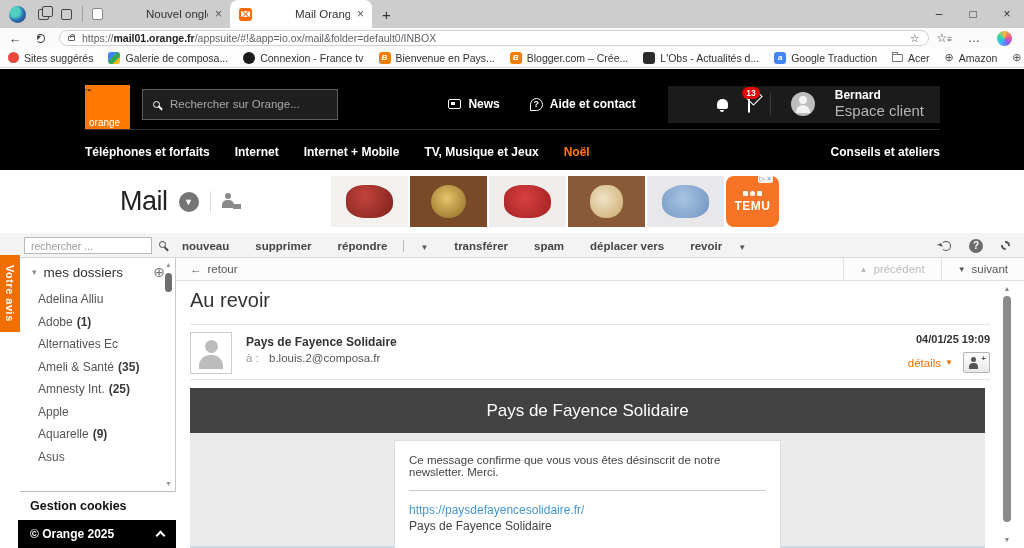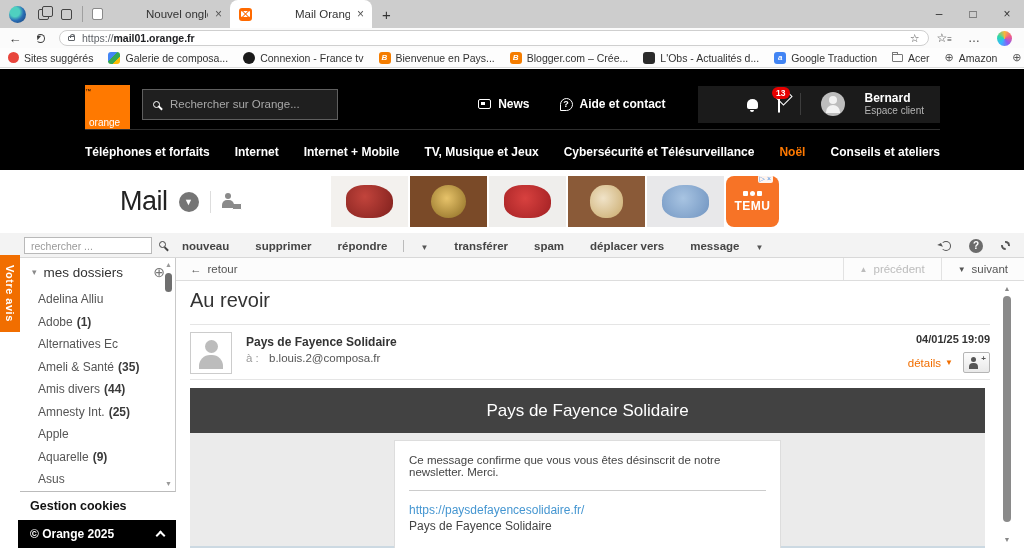--- a/index.html
+++ b/index.html
@@ -109,21 +109,21 @@
     border:1.5px solid #fff; transform:rotate(45deg); }
   .badge { position:absolute; top:-8px; right:-10px; background:#e60000; color:#fff; font-size:8.5px;
     font-weight:bold; border-radius:8px; padding:1px 4px; }
   .acct-sep { width:1px; height:22px; background:#3d3d3d; }
   .avatar-sm { width:24px; height:24px; border-radius:50%; background:#bdbdbd; overflow:hidden;
     display:flex; flex-direction:column; align-items:center; flex:none; }
   .avatar-sm::before { content:""; width:8px; height:8px; border-radius:50%; background:#f2f2f2; margin-top:4px; }
   .avatar-sm::after { content:""; width:14px; height:8px; border-radius:7px 7px 0 0; background:#f2f2f2; margin-top:1px; }
   .acct-name { line-height:1.2; }
   .acct-name .n { color:#fff; font-weight:bold; font-size:12px; }
-  .acct-name .s { color:#b5b5b5; font-size:10px; }
+  .acct-name .s { color:#b5b5b5; font-size:15px; }
   .oh-sep { position:absolute; left:0; right:0; top:60px; border-top:1px solid #2e2e2e; }
   .oh-nav { position:absolute; left:0; right:0; bottom:11px; display:flex; align-items:center; gap:25px;
     font-size:12px; font-weight:bold; color:#fff; white-space:nowrap; }
   .oh-nav .noel { color:#ff7900; }
   .oh-nav .right { margin-left:auto; }
 
   
   .mailband { position:absolute; left:0; top:170px; width:1024px; height:63px; background:#fff; }
   .mb-left { position:absolute; left:120px; top:0; height:63px; display:flex; align-items:center; gap:11px; }
   .mb-title { font-size:27px; color:#222; letter-spacing:-0.5px; }
@@ -282,20 +282,21 @@
     </div>
   </div>
 
   <div class="addrbar">
     <span class="navbtn">←</span>
     <span class="refresh"></span>
     <div class="urlpill">
       <span class="lock"></span>
       <span>https://</span>
         <span class="url-domain">mail01.orange.fr</span>
+        <span>/appsuite/#!&amp;app=io.ox/mail&amp;folder=default0/INBOX</span>
       <span class="star">☆</span>
     </div>
     <div class="addr-icons">
       <span class="favstar">☆<span style="font-size:8px;">≡</span></span>
       <span class="dots">…</span>
       <span class="copilot"></span>
     </div>
   </div>
 
   <div class="bookmarks">
@@ -374,21 +375,20 @@
             </span>
           </div>
         </div>
       </div>
       <div class="oh-sep"></div>
       <div class="oh-nav">
         <span>Téléphones et forfaits</span>
         <span>Internet</span>
         <span>Internet + Mobile</span>
         <span>TV, Musique et Jeux</span>
-        <span>Cybersécurité et Télésurveillance</span>
         <span class="noel">Noël</span>
         <span class="right">Conseils et ateliers</span>
       </div>
     </div>
   </div>
 
   <div class="mailband">
     <div class="mb-left">
       <span class="mb-title">Mail</span>
       <span class="mb-drop">▼</span>
@@ -433,21 +433,21 @@
       <span>supprimer</span>
       <span class="tb-group">
         <span>répondre</span>
         <span class="tb-vsep"></span>
         <span class="tb-caret">▼</span>
       </span>
       <span>transférer</span>
       <span>spam</span>
       <span>déplacer vers</span>
       <span class="tb-group">
-        <span>message</span>
+        <span>revoir</span>
         <span class="tb-caret">▼</span>
       </span>
     </div>
     <div class="tb-icons">
       <span class="hist"></span>
       <span class="qmark">?</span>
       <span class="gear"></span>
     </div>
   </div>
 
@@ -487,24 +487,20 @@
           <span>Adobe</span>
           <b>(1)</b>
         </div>
       <div class="folder">
           <span>Alternatives Ec</span>
           <b></b>
         </div>
       <div class="folder">
           <span>Ameli &amp; Santé</span>
           <b>(35)</b>
-        </div>
-      <div class="folder">
-          <span>Amis divers</span>
-          <b>(44)</b>
         </div>
       <div class="folder">
           <span>Amnesty Int.</span>
           <b>(25)</b>
         </div>
       <div class="folder">
           <span>Apple</span>
           <b></b>
         </div>
       <div class="folder">

